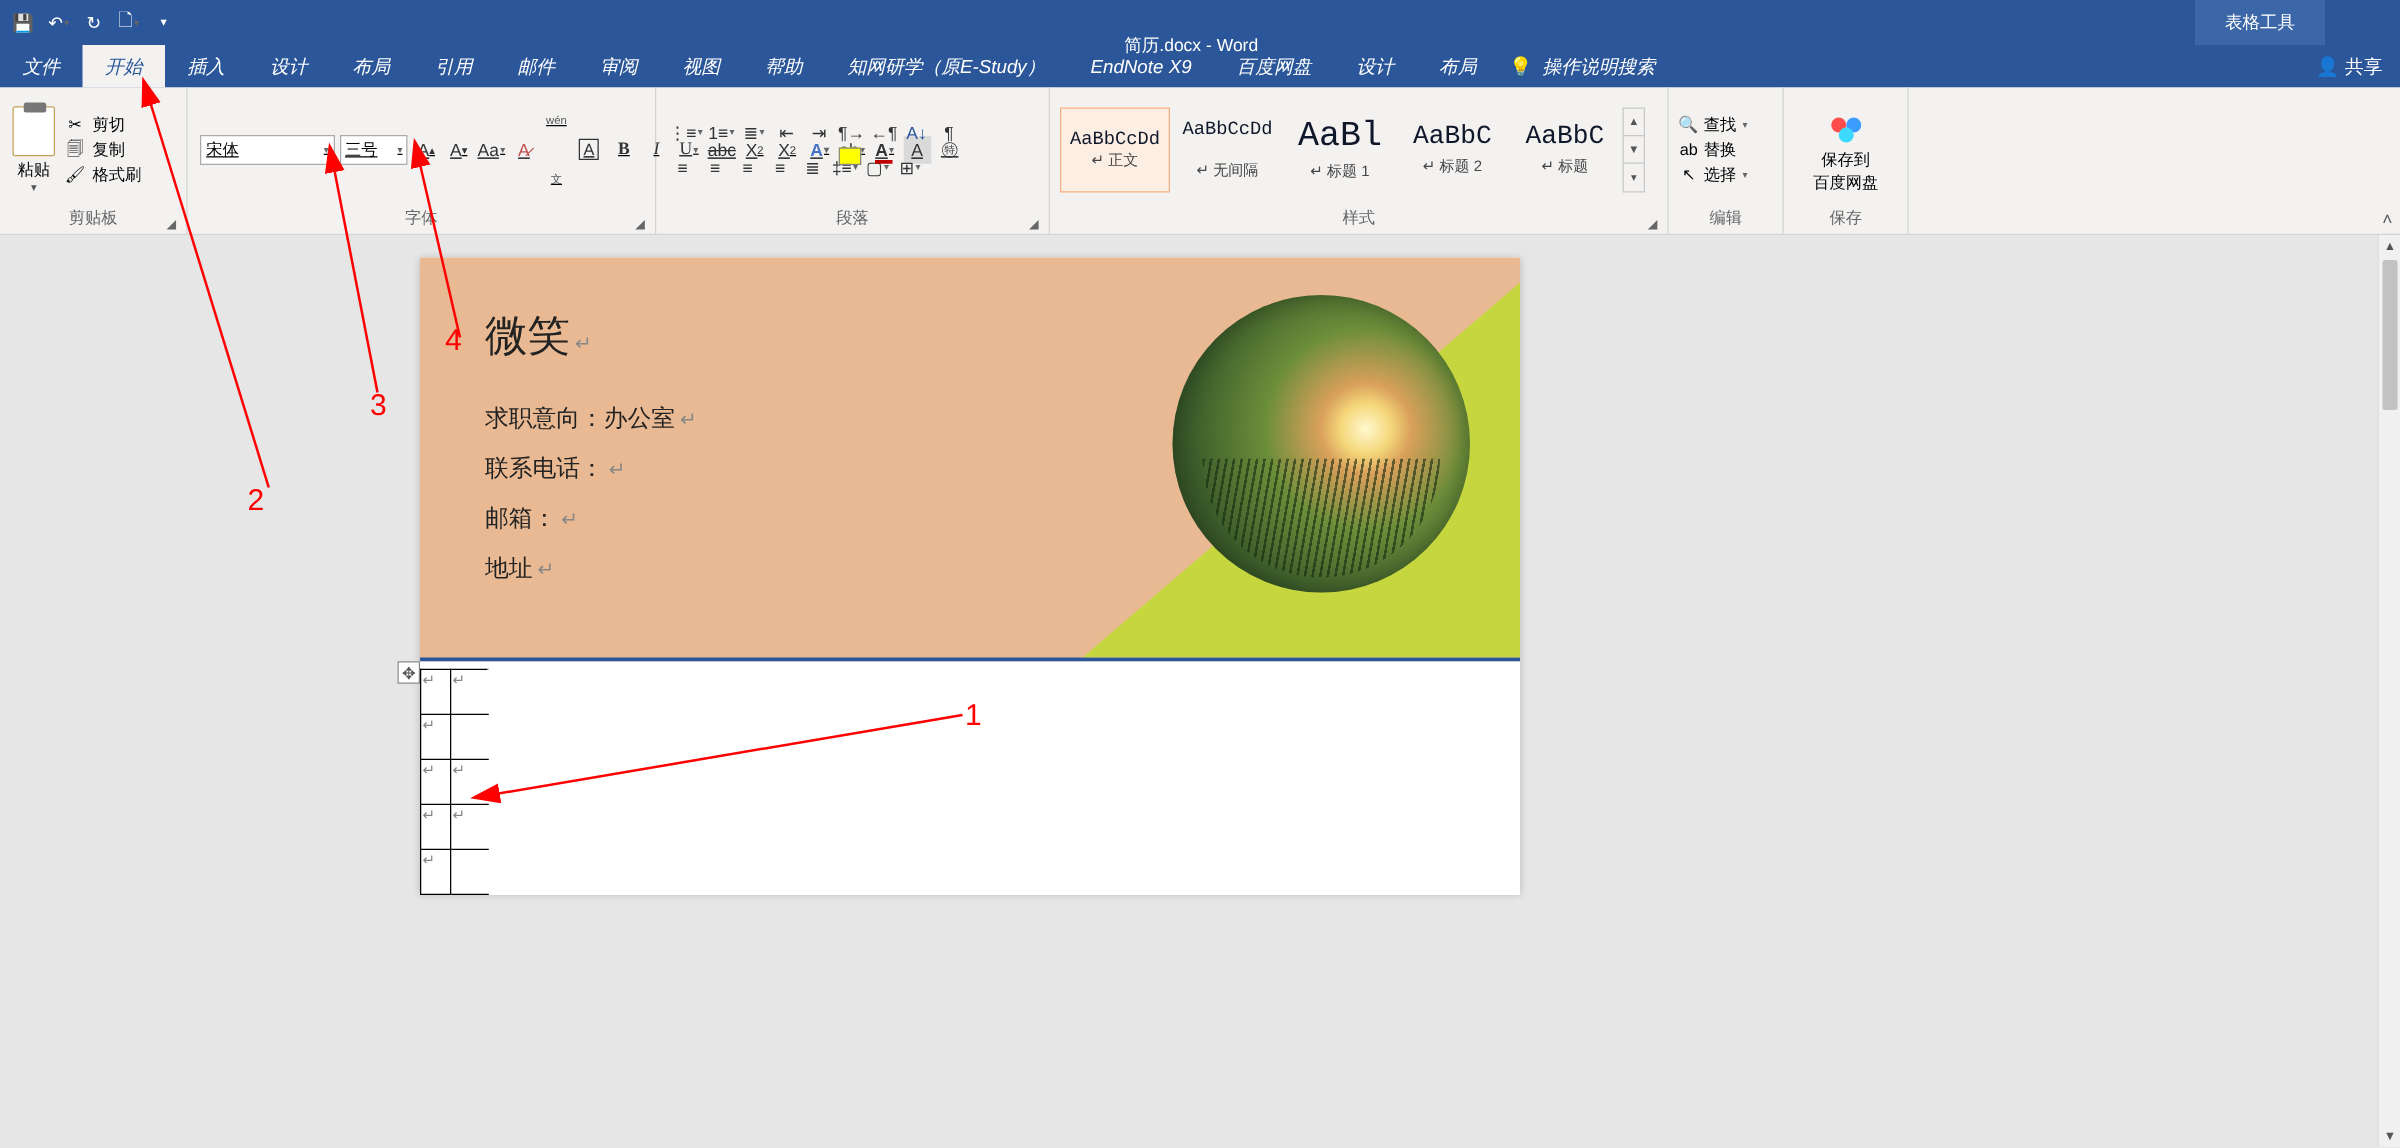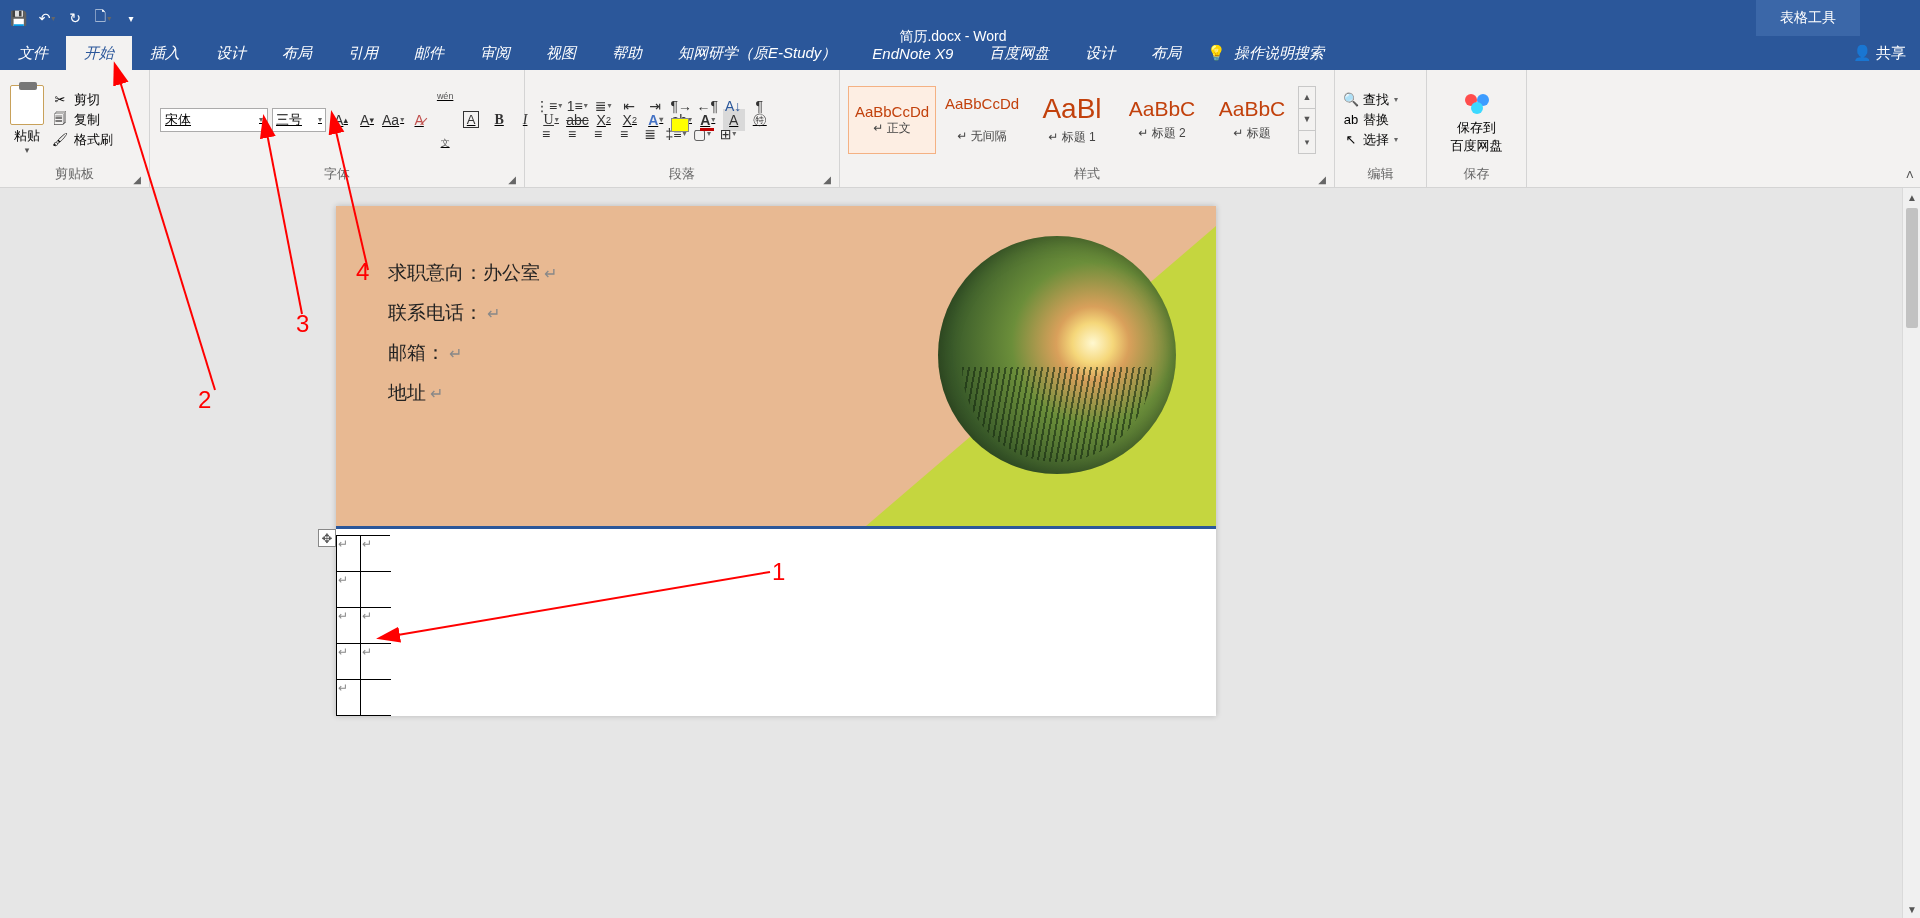--- a/index.html
+++ b/index.html
@@ -55,21 +55,21 @@
 .ruby{font-size:9px;color:#555;display:flex;flex-direction:column;align-items:center;line-height:1;gap:38px;}
 .charbox{border:1.5px solid #333;padding:0 3px;font-size:13px;}
 
 .para-group { width:315px; }
 .para-rows { display:flex; flex-direction:column; gap:6px; padding:4px 6px; }
 
 .styles-group { width:495px; }
 .style-gal { display:flex; align-items:center; height:80px; padding:4px; gap:2px; }
 .style-card { width:88px; height:68px; border:1px solid transparent; display:flex; flex-direction:column; align-items:center; justify-content:center; font-size:12px; color:#444; cursor:pointer;}
 .style-card.sel{border:1px solid #f4b183;background:#fdeee3;}
-.style-card .prev{font-family:Liberation Sans, sans-serif;color:#c2410c;}
+.style-card .prev{font-family:Liberation Mono, monospace;color:#0f172a;}
 .gal-nav{display:flex;flex-direction:column;border:1px solid #c8c8c8;width:18px;height:68px;}
 .gal-nav div{flex:1;display:flex;align-items:center;justify-content:center;font-size:9px;color:#555;border-bottom:1px solid #c8c8c8;}
 .gal-nav div:last-child{border:none;}
 
 .edit-group { width:92px; }
 .edit-col { display:flex; flex-direction:column; gap:2px; padding:4px; font-size:13px;}
 .edit-col .er{display:flex;align-items:center;gap:4px;}
 
 .save-group { width:100px; display:flex; flex-direction:column; align-items:center; justify-content:center; }
 .netdisk-ic{width:34px;height:34px;border-radius:50%;display:flex;align-items:center;justify-content:center;}
@@ -326,20 +326,21 @@
 
   <span class="collapse-rib">˄</span>
 </div>
 
 <div class="doc-area">
   <div class="page">
     <div class="header-block">
       <div class="tri"></div>
       <div class="photo"></div>
       <div class="doc-txt">
+        <h1><span>微笑</span><span class="pm">↵</span></h1>
         <p><span>求职意向：</span><span>办公室</span><span class="pm">↵</span></p>
         <p><span>联系电话：</span><span class="pm">↵</span></p>
         <p><span>邮箱：</span><span class="pm">↵</span></p>
         <p><span>地址</span><span class="pm">↵</span></p>
       </div>
     </div>
     <div class="tbl-area">
       <div class="move-handle">✥</div>
       <table class="mini-tbl">
         <tbody>

